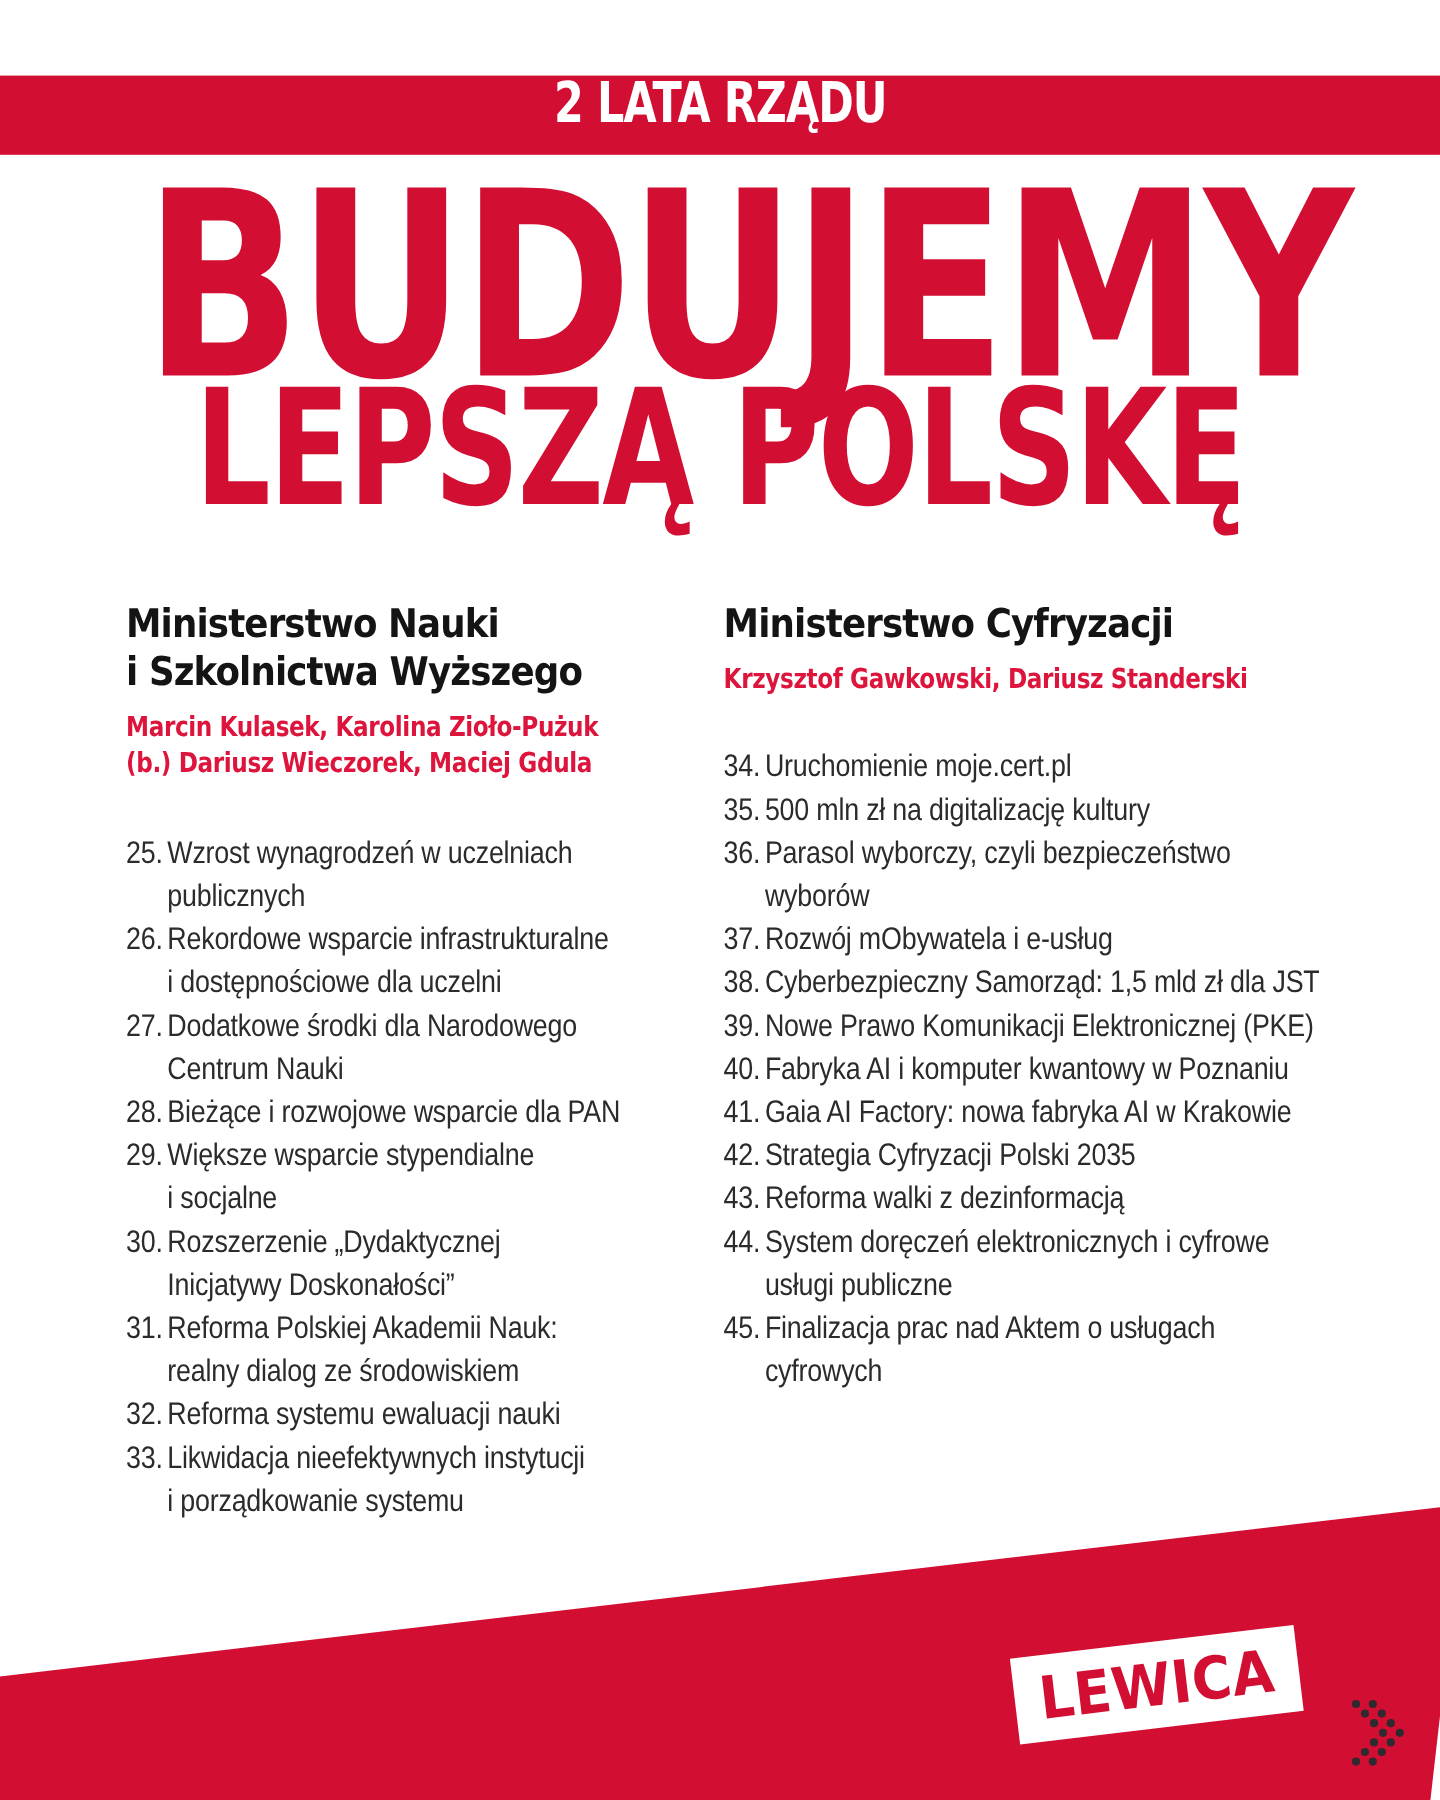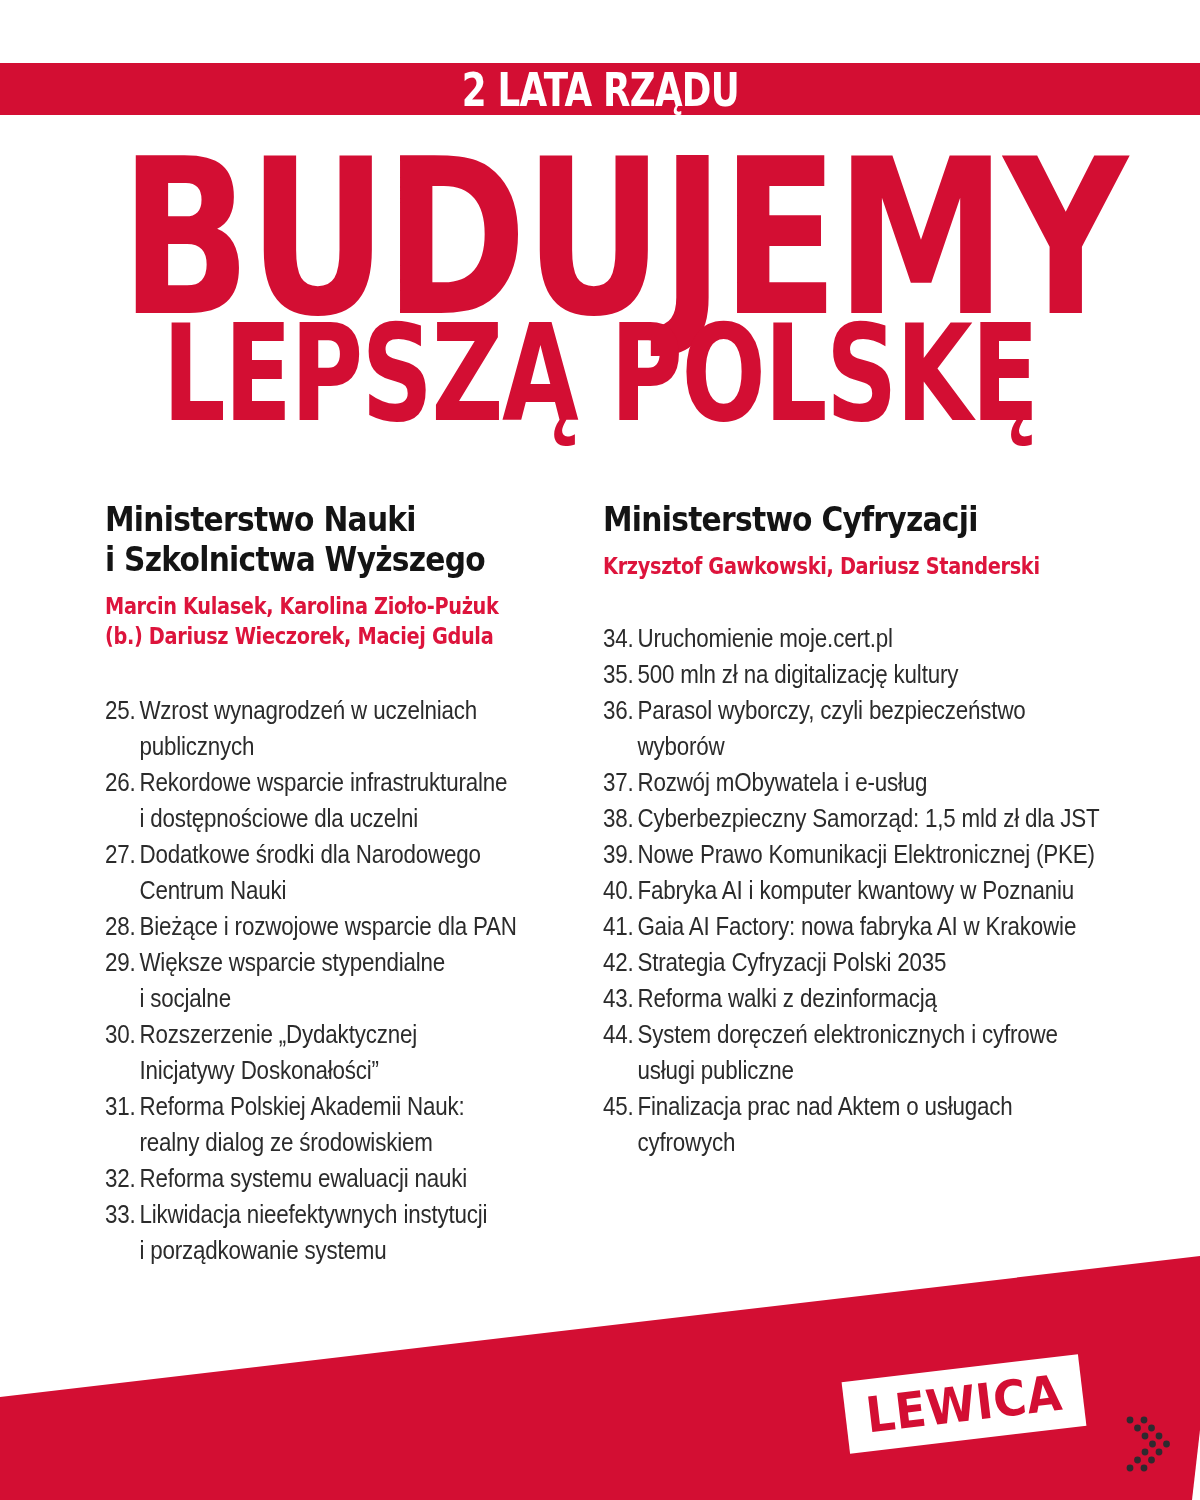--- a/index.html
+++ b/index.html
@@ -11,23 +11,23 @@
     --page-bg:#ffffff;
   }
   html,body{margin:0;padding:0;background:#e8e8e8;}
   .page{
     position:relative;width:1200px;height:1500px;margin:0 auto;
     background:var(--page-bg);overflow:hidden;
     font-family:"Liberation Sans",sans-serif;
   }
   
   .banner{
-    position:absolute;left:0;top:63px;width:1200px;height:52px;
+    position:absolute;left:0;top:63px;width:1200px;height:66px;
     background:var(--primary-red);
-    display:flex;align-items:center;justify-content:center;
+    display:flex;align-items:flex-start;justify-content:center;
   }
   .banner-label{
     color:#ffffff;font-family:"DejaVu Sans",sans-serif;font-weight:bold;
     font-size:47px;line-height:1;letter-spacing:-1px;
     transform:scaleX(0.76);transform-origin:50% 50%;white-space:nowrap;
   }
   
   .headline{
     position:absolute;left:0;width:1200px;text-align:center;
     color:var(--primary-red);font-family:"DejaVu Sans",sans-serif;font-weight:bold;

